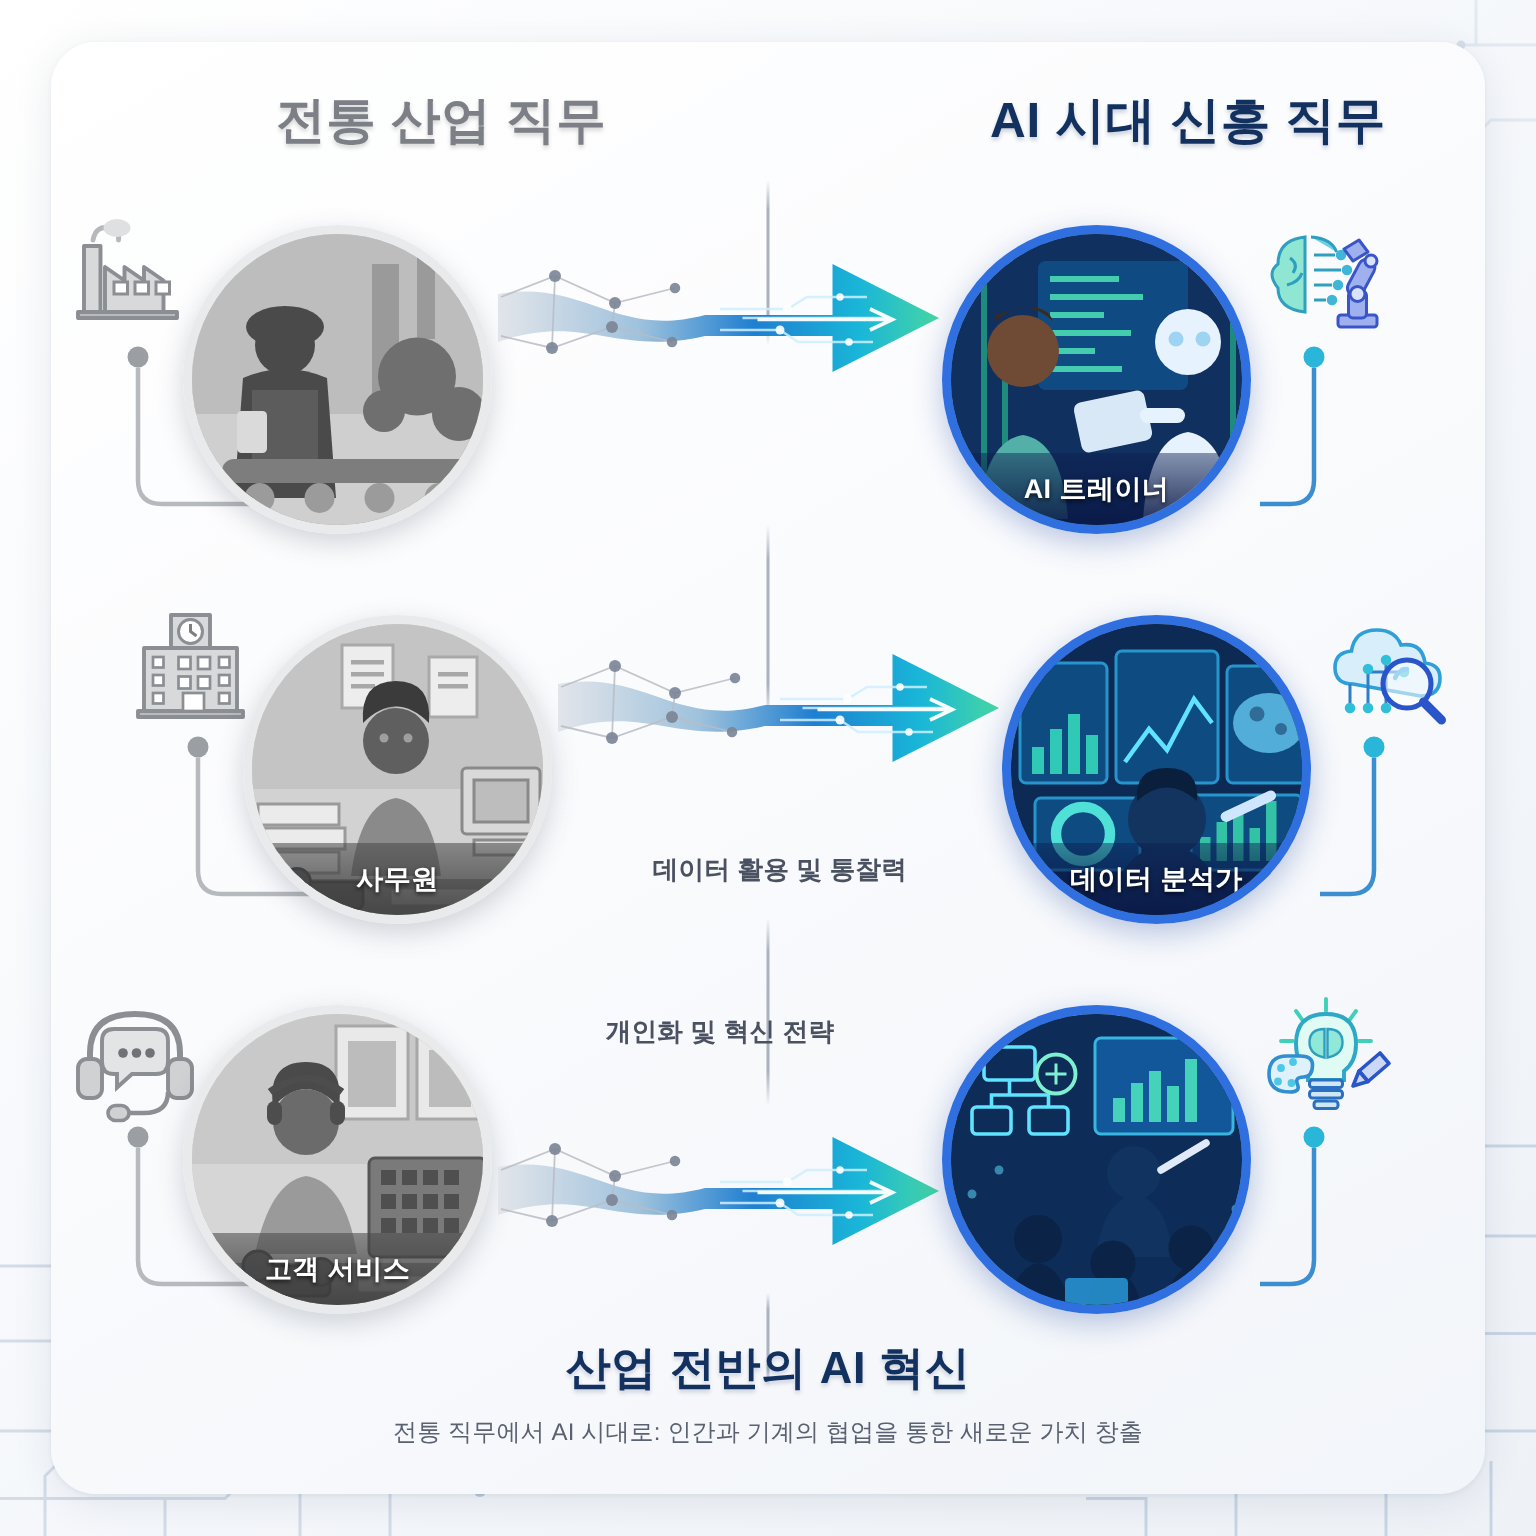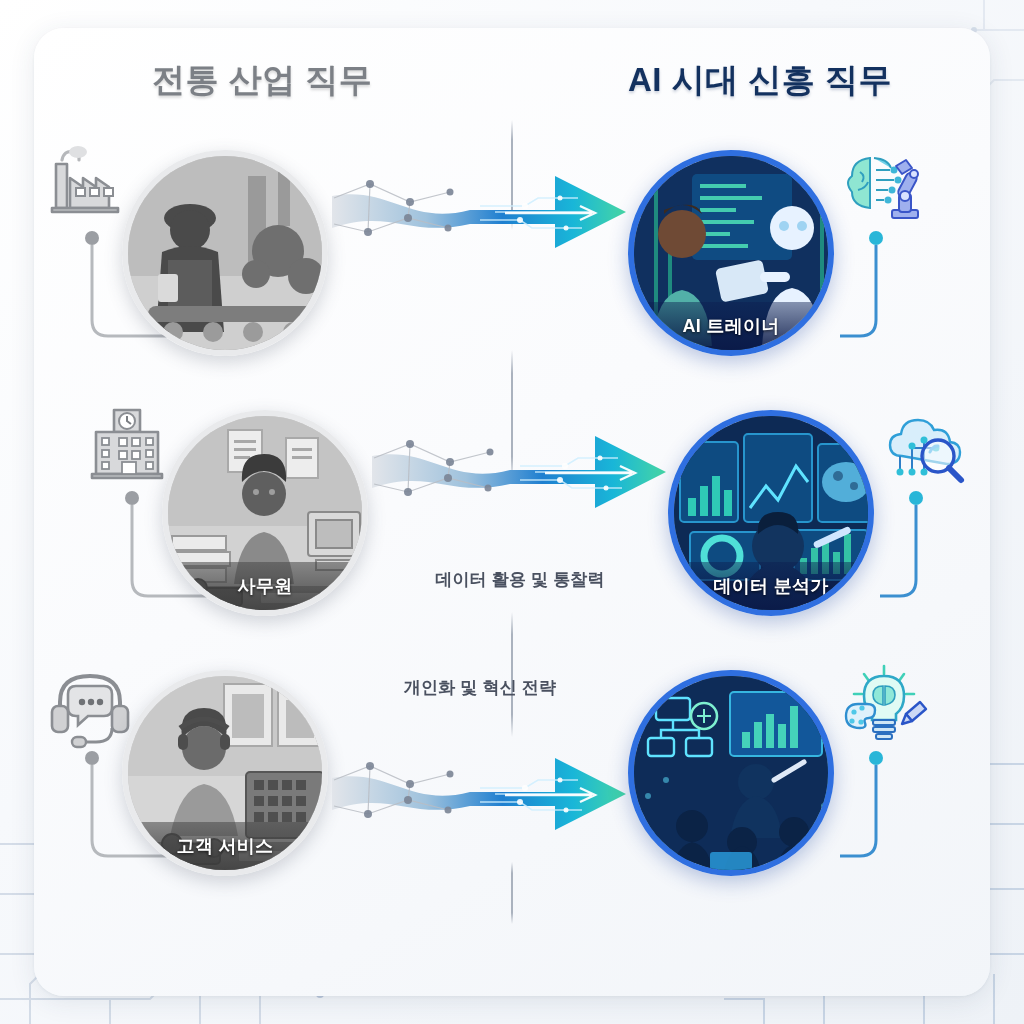--- a/index.html
+++ b/index.html
@@ -33,20 +33,21 @@
   }
 
   
   .col-header {
     position: absolute;
     top: 58px;
     font-size: 33px;
     font-weight: bold;
     letter-spacing: .5px;
     white-space: nowrap;
+    margin-left: 32px;
   }
   .col-header.left  { left: 152px; color: #7c8086; text-shadow: 0 2px 3px rgba(0,0,0,.16); }
   .col-header.right { left: 628px; color: #13315f; text-shadow: 0 2px 3px rgba(20,40,90,.22); }
 
   
   .divider {
     position: absolute;
     left: 511px;
     width: 2px;
     background: linear-gradient(180deg, rgba(170,178,190,0), #aab2be 18%, #aab2be 82%, rgba(170,178,190,0));
@@ -733,14 +734,18 @@
         <path d="M70 56 l14-12 6 7 -14 12 Z"></path>
           <path d="M70 56 l-4 10 10-3 Z"></path>
       </g>
     </svg>
     <svg class="connector right" viewBox="0 0 120 130">
       <circle cx="36" cy="14" r="7" fill="#29b6d8"></circle>
       <path d="M36 21 V96 q0 16 -16 16 H-40" fill="none" stroke="#3b8fd0" stroke-width="3"></path>
     </svg>
   </div>
 
+  <div class="footer">
+    <div class="f-title">산업 전반의 AI 혁신</div>
+    <div class="f-sub">전통 직무에서 AI 시대로: 인간과 기계의 협업을 통한 새로운 가치 창출</div>
+  </div>
 
 </div>
 
 </body></html>

